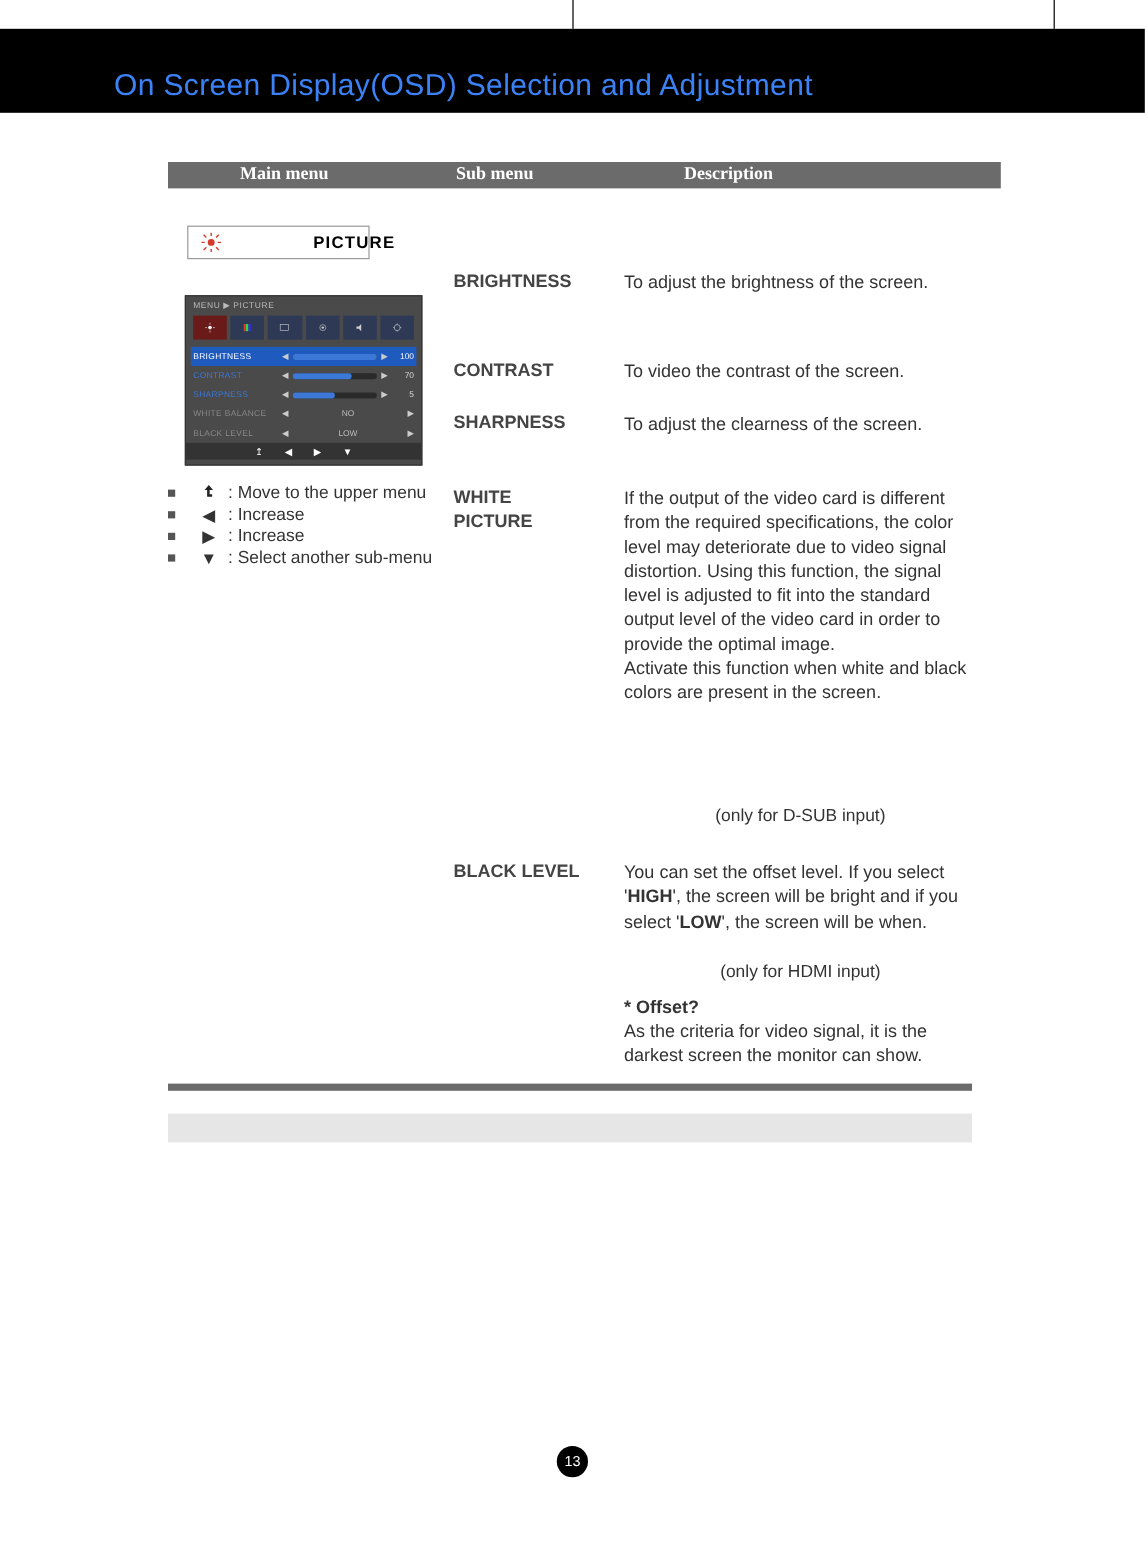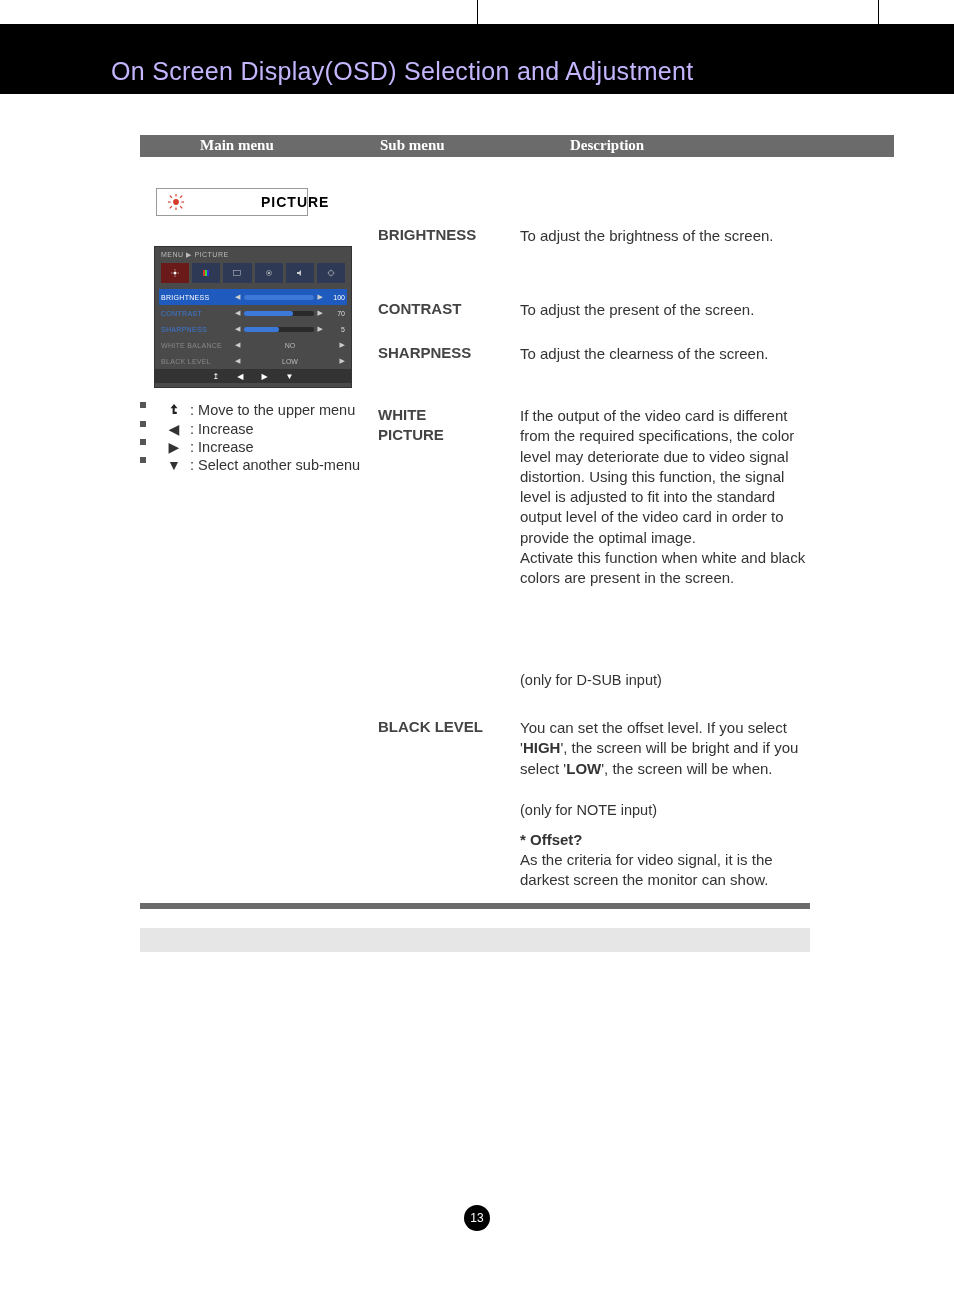--- a/index.html
+++ b/index.html
@@ -15,32 +15,32 @@
   .top-marks .mark { position: absolute; top: 0; width: 1px; height: 24px; background: #000; }
 
   .black-band {
     position: absolute;
     top: 24px; left: 0; right: 0;
     height: 70px;
     background: #000;
   }
   .page-title {
     position: absolute;
-    left: 111px;
+    left: 95px;
     bottom: 8px;
-    color: #c4b5fd;
+    color: #3b82f6;
     font-size: 25px;
     font-weight: 400;
     letter-spacing: 0.3px;
   }
 
   .header-bar {
     position: absolute;
     top: 135px; left: 140px;
-    width: 754px; height: 22px;
+    width: 694px; height: 22px;
     background: #6b6b6b;
     color: #fff;
     font-family: Georgia, 'Times New Roman', serif;
     font-weight: bold;
     font-size: 15px;
   }
   .header-bar .col1 { position: absolute; left: 60px; top: 2px; }
   .header-bar .col2 { position: absolute; left: 240px; top: 2px; }
   .header-bar .col3 { position: absolute; left: 430px; top: 2px; }
 
@@ -87,21 +87,21 @@
   .osd-shot .row.dim { color:#888; }
   .osd-shot .footer-nav { position:absolute; bottom:4px; left:0; right:0; height:14px; background:#333; display:flex; justify-content:center; gap:18px; align-items:center; font-size:8px; color:#fff;}
 
   .nav-legend {
     position: absolute;
     top: 402px; left: 140px;
     width: 230px;
     font-size: 14px;
     color: #333;
   }
-  .nav-legend .line { display: flex; margin-bottom: 2px; }
+  .nav-legend .line { display: flex; align-items: center; margin-bottom: 2px; }
   .nav-legend .sq { width: 6px; height: 6px; background: #555; margin-right: 18px; }
   .nav-legend .arrow-slot { width: 20px; text-align: center; font-size: 14px; margin-right: 6px; }
   .nav-legend .lbl { font-size: 14.5px; }
 
   .submenu-col {
     position: absolute;
     top: 226px; left: 378px;
     width: 140px;
     font-size: 15px;
     font-weight: bold;
@@ -111,21 +111,21 @@
 
   .desc-col {
     position: absolute;
     top: 226px; left: 520px;
     width: 294px;
     font-size: 15px;
     color: #333;
     line-height: 1.35;
   }
   .desc-col .block { position: absolute; left: 0; width: 294px; }
-  .desc-col .note-small { font-size: 14.5px; }
+  .desc-col .note-small { font-size: 14.5px; text-align: center; }
   .desc-col .offset-title { font-weight: bold; }
 
   .divider {
     position: absolute;
     top: 903px; left: 140px;
     width: 670px; height: 6px;
     background: #6b6b6b;
   }
 
   .note-box {
@@ -318,29 +318,29 @@
   <div class="item" style="top:0px">BRIGHTNESS</div>
   <div class="item" style="top:74px">CONTRAST</div>
   <div class="item" style="top:118px">SHARPNESS</div>
   <div class="item" style="top:180px">WHITE</div>
   <div class="item" style="top:200px">PICTURE</div>
   <div class="item" style="top:492px">BLACK LEVEL</div>
 </div>
 
 <div class="desc-col">
   <div class="block" style="top:0px">To adjust the brightness of the screen.</div>
-  <div class="block" style="top:74px">To adjust the present of the screen.</div>
+  <div class="block" style="top:74px">To video the contrast of the screen.</div>
   <div class="block" style="top:118px">To adjust the clearness of the screen.</div>
   <div class="block" style="top:180px; white-space:pre-line">If the output of the video card is different from the required specifications, the color level may deteriorate due to video signal distortion. Using this function, the signal level is adjusted to fit into the standard output level of the video card in order to provide the optimal image.
 Activate this function when white and black colors are present in the screen.</div>
   <div class="block note-small" style="top:445px">(only for D-SUB input)</div>
   <div class="block" style="top:492px">
     <span>You can set the offset level. If you select '</span><b>HIGH</b><span>', the screen will be bright and if you select '</span><b>LOW</b><span>', the screen will be when.</span>
   </div>
-  <div class="block note-small" style="top:575px">(only for NOTE input)</div>
+  <div class="block note-small" style="top:575px">(only for HDMI input)</div>
   <div class="block offset-title" style="top:604px">* Offset?</div>
   <div class="block" style="top:624px">As the criteria for video signal, it is the darkest screen the monitor can show.</div>
 </div>
 
 <div class="divider"></div>
 
 <div class="note-box">
 </div>
 
 <div class="page-num">

